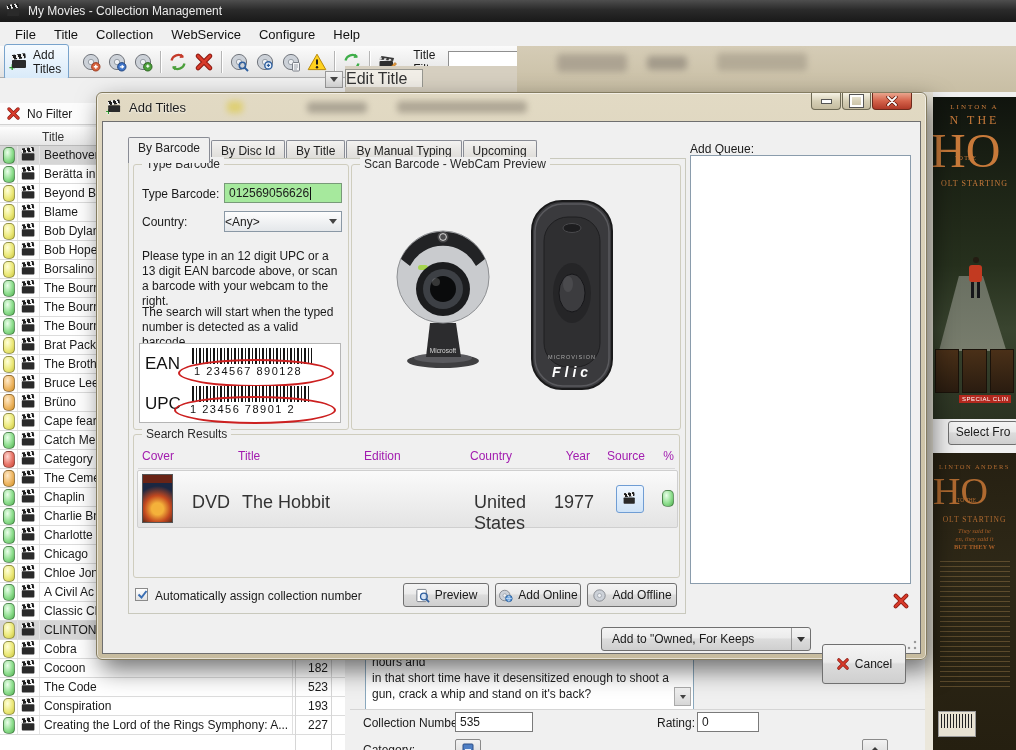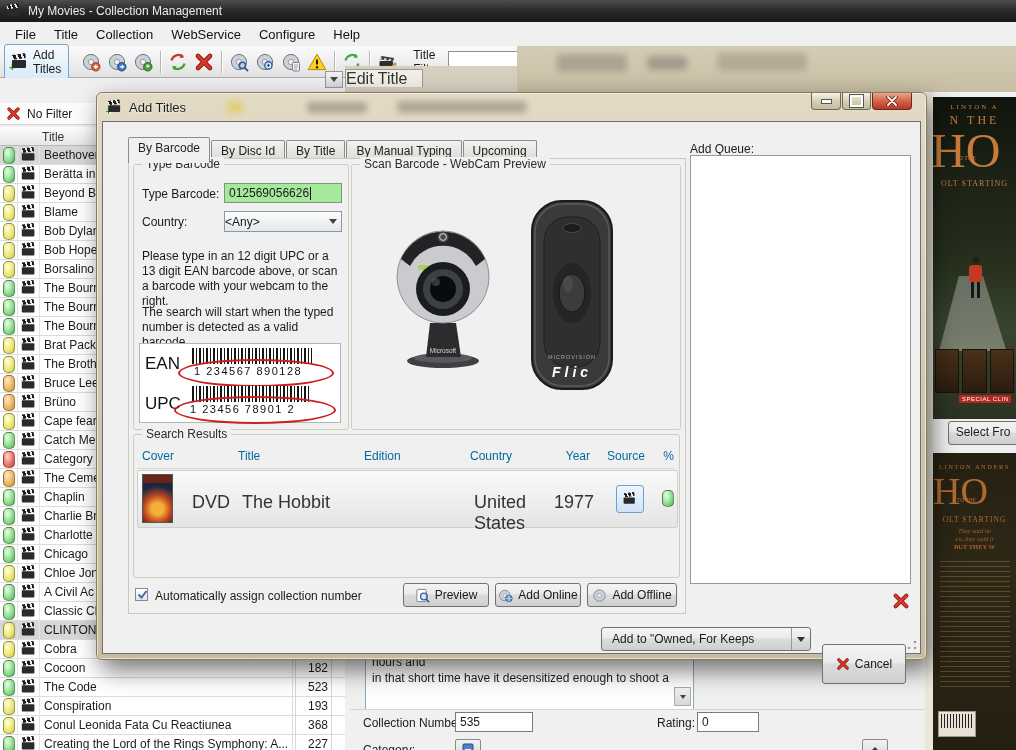--- a/index.html
+++ b/index.html
@@ -116,21 +116,21 @@
   .combo{position:absolute;border:1px solid #8a98a5;background:linear-gradient(#fdfdfd,#e4e7ea);
          display:flex;align-items:center;box-sizing:border-box;}
   .combo .arr{position:absolute;right:4px}
   .para{position:absolute;font-size:12px;line-height:15px;color:#1a1a1a}
   .bc-box{position:absolute;background:#fff;border:1px solid #b5b5b5;box-sizing:border-box}
   .bc-label{position:absolute;font-size:17px;color:#111;font-family:"Liberation Sans",sans-serif}
   .bars{position:absolute;height:16px;background:repeating-linear-gradient(90deg,#151515 0 2px,#fff 2px 4px,#151515 4px 5px,#fff 5px 7px)}
   .bc-digits{position:absolute;font-size:11px;letter-spacing:1.5px;color:#111;white-space:nowrap}
   .red-ellipse{position:absolute;border:2px solid #cc2020;border-radius:50%}
   .results-header-row{position:absolute;left:0;top:14px;width:100%;height:18px}
-  .rcol{position:absolute;top:0;font-size:12px;color:#0369a1}
+  .rcol{position:absolute;top:0;font-size:12px;color:#a21caf}
   .rhead-line{position:absolute;left:4px;top:33px;width:537px;height:1px;background:#d8d8d8}
   .result-row{position:absolute;left:3px;top:35px;width:539px;height:56px;
       background:linear-gradient(#fafafa,#e4e4e4);border:1px solid #cfcfcf;border-radius:2px}
   .rcell{position:absolute;top:21px;font-size:18px;color:#333}
   .hobbit-thumb{position:absolute;left:4px;top:3px;width:31px;height:49px;border:1px solid #555;box-sizing:border-box;
       background:radial-gradient(circle at 50% 72%,#f4b13a 0 16%,#c2481f 36%,rgba(0,0,0,0) 62%),
                  linear-gradient(180deg,#6a2416 0 16%,#1b2742 16% 72%,#2a1610 100%)}
   .source-badge{position:absolute;left:478px;top:14px;width:26px;height:26px;border:1px solid #6f9dd4;border-radius:3px;
       background:linear-gradient(#eef6ff,#cfe3f7);display:flex;align-items:center;justify-content:center}
   .pct-pill{position:absolute;left:524px;top:19px}
@@ -606,31 +606,20 @@
         </span>
         <span class="scell c-ic">
           <span class="clap"></span>
         </span>
         <span class="scell c-title">Conspiration</span>
         <span class="scell c-num">193</span>
         <span class="scell c-spacer"></span>
       </div>
       <div class="srow">
         <span class="scell c-cap">
-          <span class="capsule cap-yellow"></span>
-        </span>
-        <span class="scell c-ic">
-          <span class="clap"></span>
-        </span>
-        <span class="scell c-title">Conul Leonida Fata Cu Reactiunea</span>
-        <span class="scell c-num">368</span>
-        <span class="scell c-spacer"></span>
-      </div>
-      <div class="srow">
-        <span class="scell c-cap">
           <span class="capsule cap-green"></span>
         </span>
         <span class="scell c-ic">
           <span class="clap"></span>
         </span>
         <span class="scell c-title">Creating the Lord of the Rings Symphony: A...</span>
         <span class="scell c-num">227</span>
         <span class="scell c-spacer"></span>
       </div>
     </div>
@@ -647,20 +636,21 @@
 <div class="abs combo-arrow-frag">
     <span class="tri-down"></span>
   </div>
 <div class="abs edit-tab">Edit Title</div>
 
 <div class="abs bottom-area">
   <div class="desc-box">
     <div class="desc-lines">
       <div>clinicians could break a horse to ride in under three hours and</div>
       <div>in that short time have it desensitized enough to shoot a</div>
+      <div>gun, crack a whip and stand on it's back?</div>
     </div>
     <div class="scroll-btn">
         <span class="tri-down" style="border-left-width:3.5px;border-right-width:3.5px;border-top-width:4.5px"></span>
       </div>
   </div>
   <div class="form-line"></div>
   <span class="lbl" style="left:18px;top:68px">Collection Number:</span>
   <div class="fld" style="left:110px;top:64px;width:78px">535</div>
   <span class="lbl" style="left:312px;top:68px">Rating:</span>
   <div class="fld" style="left:352px;top:64px;width:62px">0</div>

